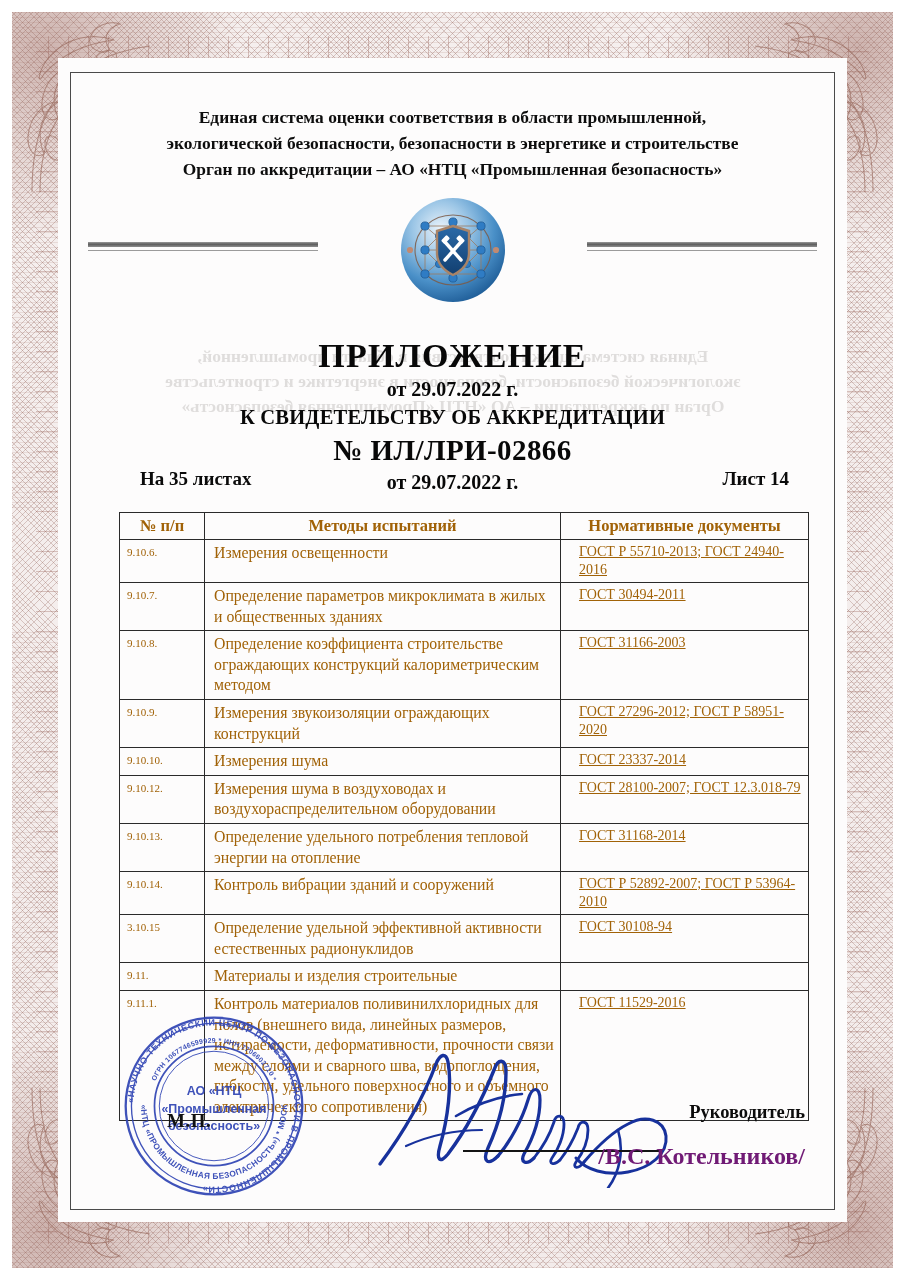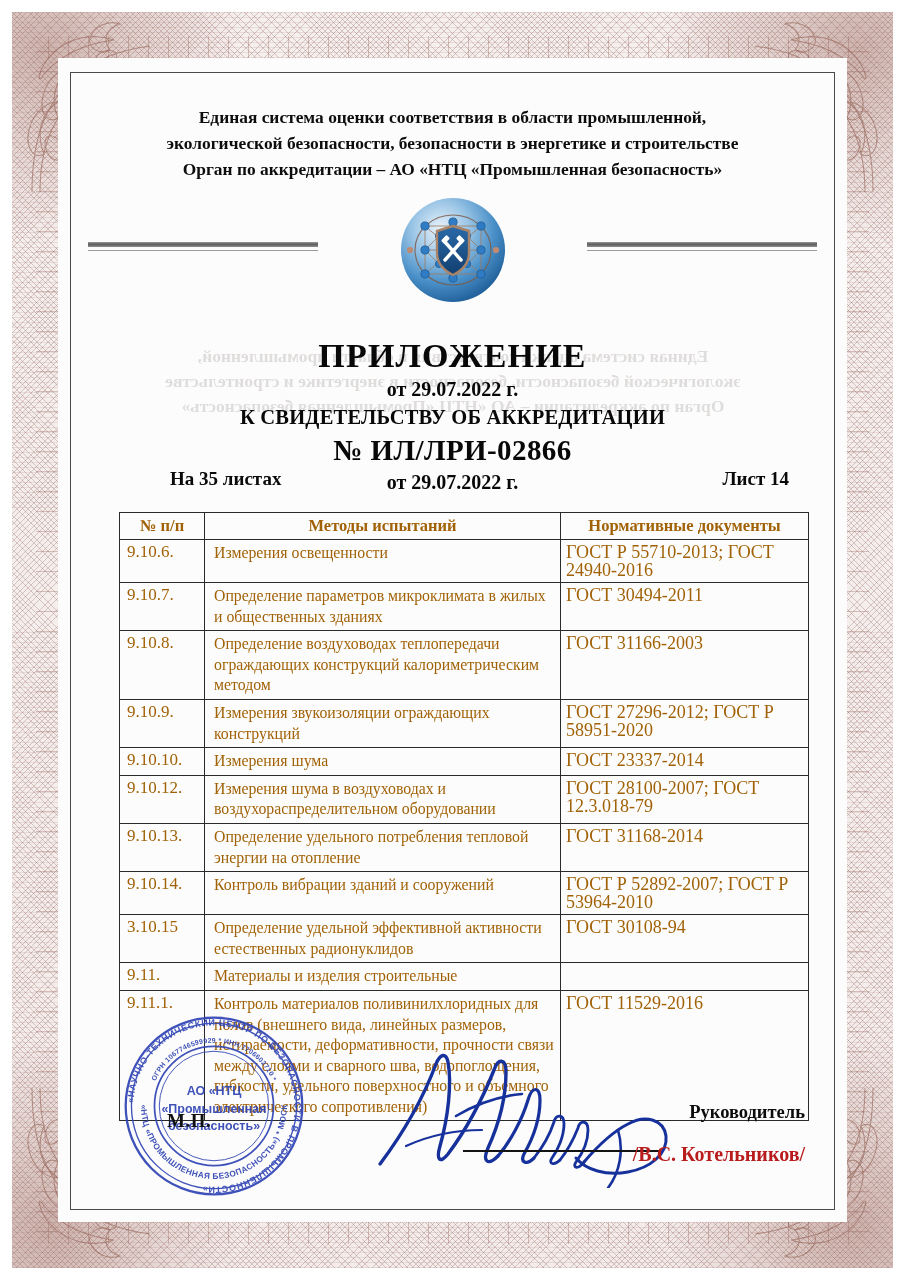--- a/index.html
+++ b/index.html
@@ -174,21 +174,21 @@
   .sheets-row {
     position: absolute;
     left: 16px; top: 396px;
     width: 733px;
     display: flex;
     justify-content: space-between;
     font-weight: bold;
     font-size: 19px;
     color: #0a0a0a;
   }
-  .sheets-left  { margin-left: 84px; }
+  .sheets-left  { margin-left: 54px; }
   .sheets-right { margin-right: 30px; }
 
   
   table.methods {
     position: absolute;
     left: 49px; top: 440px;
     width: 689px;
     border-collapse: collapse;
     table-layout: fixed;
   }
@@ -204,34 +204,35 @@
     padding: 3px 4px 4px;
     line-height: 19px;
   }
   col.c-num  { width: 85px; }
   col.c-meth { width: 356px; }
   col.c-norm { width: 248px; }
 
   td.num {
     text-align: left;
     padding: 2px 4px 3px 7px;
-    font-size: 17px;
+    font-size: 11px;
     line-height: 20.5px;
     white-space: nowrap;
   }
   td.meth {
     padding: 3px 6px 3px 9px;
     font-size: 15.8px;
     line-height: 20.6px;
     margin-left: 43px;
   }
   td.norm {
-    padding: 3px 4px 3px 5px;
-    font-size: 18px;
+    padding: 3px 4px 3px 18px;
+    font-size: 14px;
     line-height: 18px;
+    text-decoration: underline;
   }
 
   
   .footer { position: absolute; left: 0; top: 930px; width: 765px; height: 208px; }
 
   .stamp {
     position: absolute;
     left: 48px; top: 8px;
     width: 192px; height: 192px;
     opacity: 0.92;
@@ -264,22 +265,22 @@
     position: absolute;
     right: 30px; top: 100px;
     font-weight: bold;
     font-size: 18.5px;
     color: #0c0c0c;
   }
   .name-label {
     position: absolute;
     right: 30px; top: 141px;
     font-weight: bold;
-    font-size: 20px;
-    color: #b91c1c;
+    font-size: 24px;
+    color: #701a75;
     white-space: nowrap;
   }
 </style>
 </head>
 <body>
 
 <div class="certificate">
 
   <div class="border-art"></div>
 
@@ -450,21 +451,21 @@
           <td class="meth">Измерения освещенности</td>
           <td class="norm">ГОСТ Р 55710-2013; ГОСТ 24940-2016</td>
         </tr>
         <tr>
           <td class="num">9.10.7.</td>
           <td class="meth">Определение параметров микроклимата в жилых и общественных зданиях</td>
           <td class="norm">ГОСТ 30494-2011</td>
         </tr>
         <tr>
           <td class="num">9.10.8.</td>
-          <td class="meth">Определение воздуховодах теплопередачи ограждающих конструкций калориметрическим методом</td>
+          <td class="meth">Определение коэффициента строительстве ограждающих конструкций калориметрическим методом</td>
           <td class="norm">ГОСТ 31166-2003</td>
         </tr>
         <tr>
           <td class="num">9.10.9.</td>
           <td class="meth">Измерения звукоизоляции ограждающих конструкций</td>
           <td class="norm">ГОСТ 27296-2012; ГОСТ Р 58951-2020</td>
         </tr>
         <tr>
           <td class="num">9.10.10.</td>
           <td class="meth">Измерения шума</td>

